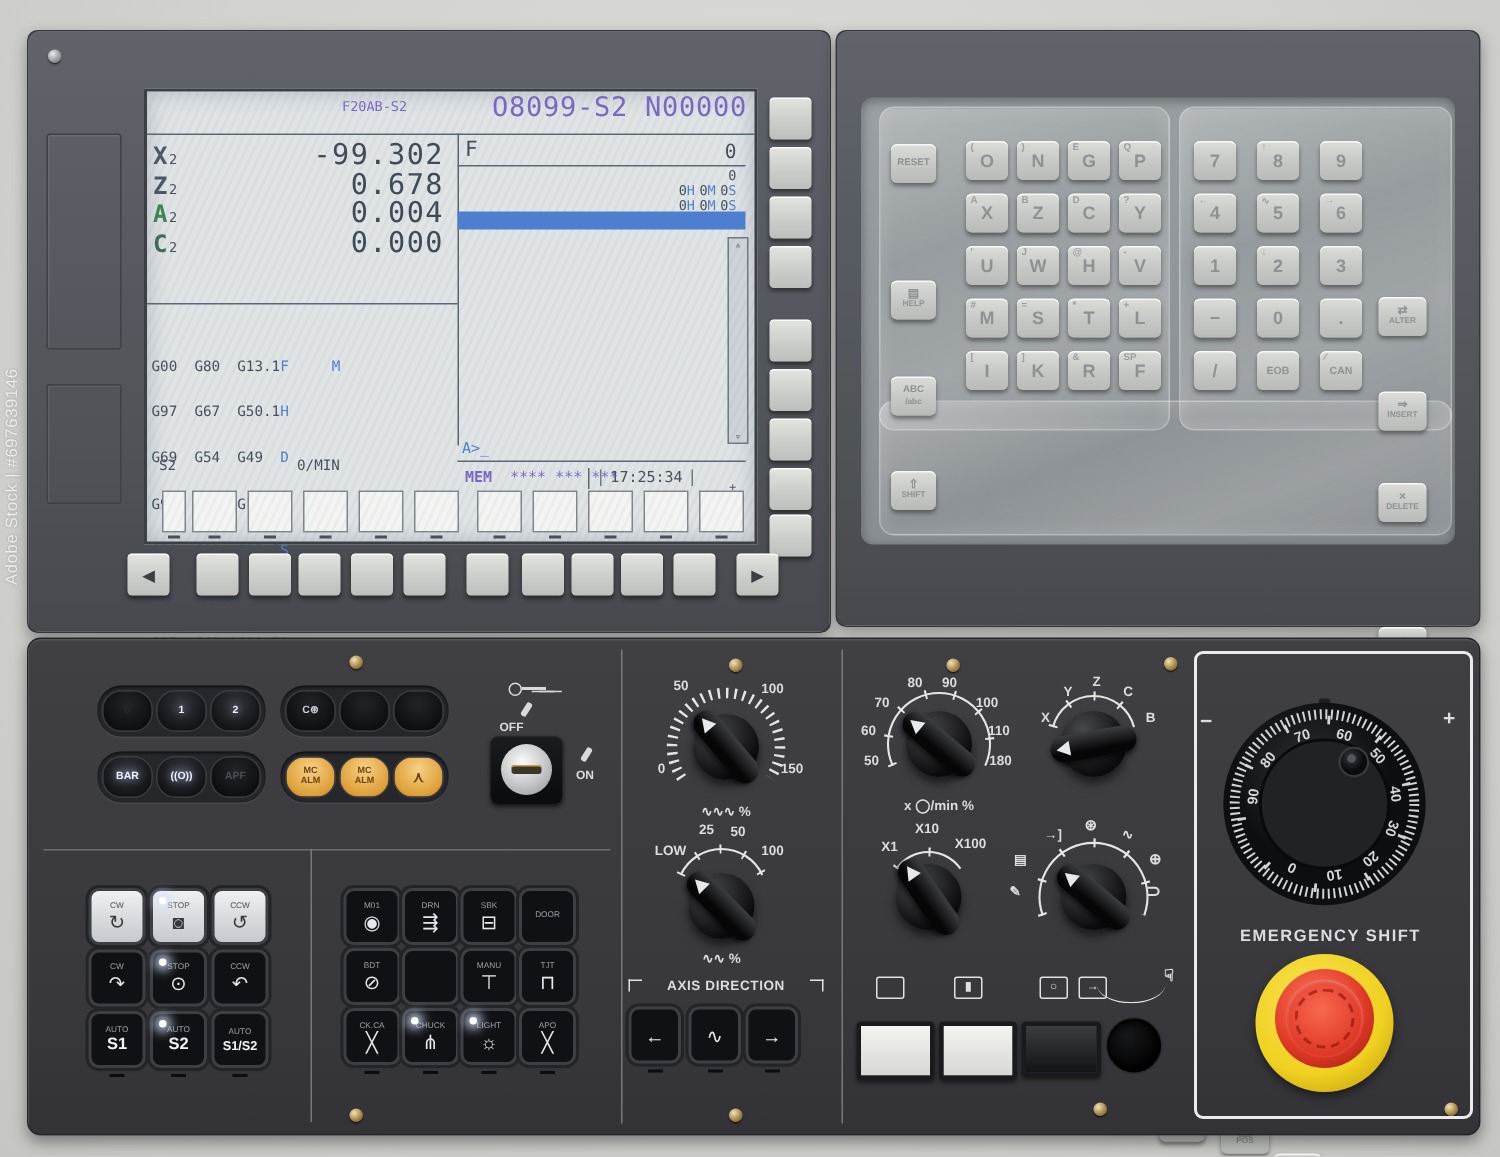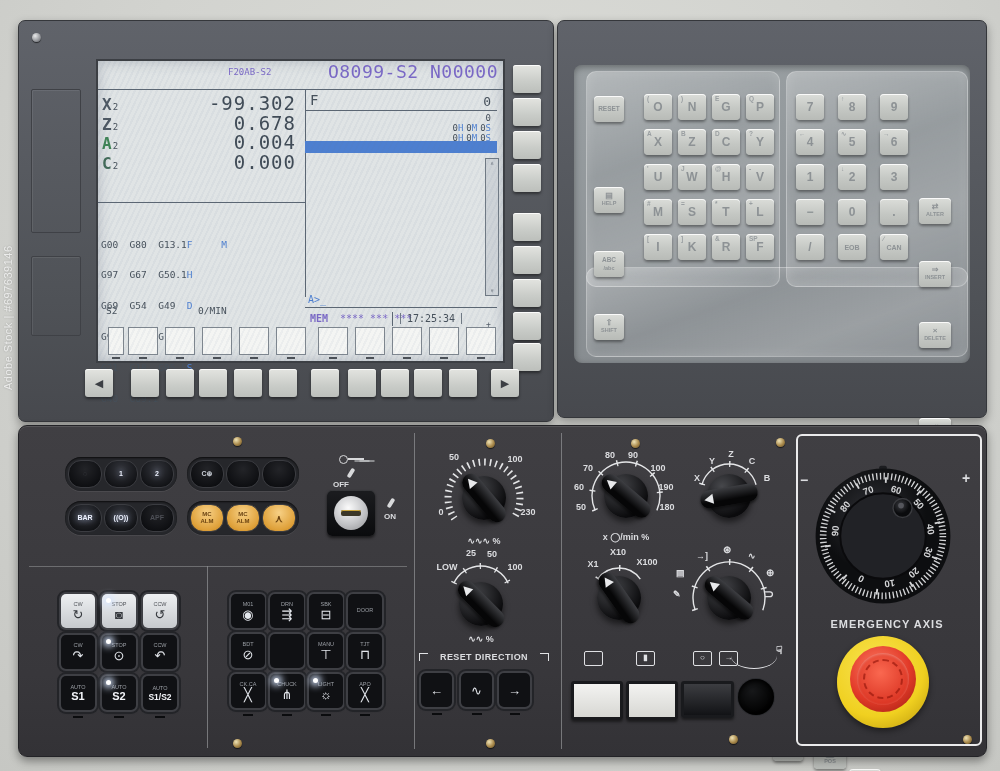--- a/index.html
+++ b/index.html
@@ -624,21 +624,21 @@
         </div>
     </div>
 
     <div class="ab" style="left:402px;top:18px;width:126px;height:106px;">
       <svg class="ab" style="left:0;top:0;" width="126" height="106" viewBox="0 0 126 106">
         <path d="M33.5 74.6 A36 36 0 1 1 92.5 74.6" fill="none" stroke="#e4e5e7" stroke-width="7" stroke-dasharray="1.6 4"></path>
       </svg>
       <span class="dl" style="left:20px;top:63px;">0</span>
       <span class="dl" style="left:33px;top:8px;">50</span>
       <span class="dl" style="left:94px;top:10px;">100</span>
-      <span class="dl" style="left:107px;top:63px;">230</span>
+      <span class="dl" style="left:107px;top:63px;">150</span>
       <div class="knob" style="left:41px;top:32px;">
           <i style="--a:50deg;"></i>
         </div>
       <span class="cap" style="left:30px;top:92px;width:66px;">∿∿∿ %</span>
     </div>
 
     <div class="ab" style="left:402px;top:120px;width:126px;height:110px;">
       <svg class="ab" style="left:0;top:0;" width="126" height="110" viewBox="0 0 126 110">
         <path d="M32.8 37.3 A30 30 0 0 1 87.2 37.3" fill="none" stroke="#e4e5e7" stroke-width="1.4"></path>
         <path d="M32.8 37.3 A30 30 0 0 1 87.2 37.3" fill="none" stroke="#e4e5e7" stroke-width="6" stroke-dasharray="1.3 15"></path>
@@ -648,21 +648,21 @@
       <span class="dl" style="left:71px;top:3px;">50</span>
       <span class="dl" style="left:94px;top:16px;">100</span>
       <div class="knob" style="left:38px;top:36px;">
           <i style="--a:45deg;"></i>
         </div>
       <span class="cap" style="left:34px;top:88px;width:52px;">∿∿ %</span>
     </div>
 
     <div class="ab" style="left:400px;top:226px;width:130px;height:12px;">
       <div class="ab" style="left:0;top:1px;width:8px;height:7px;border-left:1.5px solid #e2e3e5;border-top:1.5px solid #e2e3e5;"></div>
-      <span class="cap" style="left:8px;top:0;width:114px;letter-spacing:.4px;">RESET DIRECTION</span>
+      <span class="cap" style="left:8px;top:0;width:114px;letter-spacing:.4px;">AXIS DIRECTION</span>
       <div class="ab" style="right:0;top:1px;width:8px;height:7px;border-right:1.5px solid #e2e3e5;border-top:1.5px solid #e2e3e5;"></div>
     </div>
     <div class="db" style="position:absolute;left:402px;top:247px;width:31px;">
         <span class="ic">←</span>
       </div>
     <div class="db" style="position:absolute;left:442px;top:247px;width:31px;">
         <span class="ic">∿</span>
       </div>
     <div class="db" style="position:absolute;left:480px;top:247px;width:31px;">
         <span class="ic">→</span>
@@ -672,21 +672,21 @@
       <svg class="ab" style="left:0;top:0;" width="120" height="100" viewBox="0 0 120 100">
         <path d="M24.2 66.4 A34 34 0 1 1 85.8 66.4" fill="none" stroke="#e4e5e7" stroke-width="1.4"></path>
         <path d="M24.2 66.4 A34 34 0 1 1 85.8 66.4" fill="none" stroke="#e4e5e7" stroke-width="6" stroke-dasharray="1.4 18.1"></path>
       </svg>
       <span class="dl" style="left:10px;top:58px;">50</span>
       <span class="dl" style="left:8px;top:38px;">60</span>
       <span class="dl" style="left:17px;top:19px;">70</span>
       <span class="dl" style="left:39px;top:6px;">80</span>
       <span class="dl" style="left:62px;top:6px;">90</span>
       <span class="dl" style="left:87px;top:19px;">100</span>
-      <span class="dl" style="left:95px;top:38px;">190</span>
+      <span class="dl" style="left:95px;top:38px;">110</span>
       <span class="dl" style="left:96px;top:58px;">180</span>
       <div class="knob" style="left:33px;top:30px;">
           <i style="--a:40deg;"></i>
         </div>
       <span class="cap" style="left:8px;top:88px;width:94px;">x ◯/min %</span>
     </div>
 
     <div class="ab" style="left:552px;top:120px;width:120px;height:110px;">
       <svg class="ab" style="left:0;top:0;" width="120" height="110" viewBox="0 0 120 110">
         <path d="M26.7 33.1 A26 26 0 0 1 69.3 33.1" fill="none" stroke="#e4e5e7" stroke-width="1.4"></path>
@@ -775,18 +775,18 @@
             <text x="80" y="33" transform="rotate(16 80 80)">60</text>
             <text x="80" y="33" transform="rotate(-18 80 80)">70</text>
             <text x="80" y="33" transform="rotate(-52 80 80)">80</text>
             <text x="80" y="33" transform="rotate(-84 80 80)">90</text>
           </g>
           <circle cx="80" cy="80" r="45" fill="#212226" stroke="#0a0a0c" stroke-width="2"></circle>
           <circle cx="100.6" cy="50.5" r="10" fill="url(#hg)" stroke="#3a3b3f" stroke-width="1.5"></circle>
           <circle cx="99" cy="48" r="3" fill="#55565c"></circle>
         </svg>
       </div>
-      <span class="ptxt" style="left:0;top:182px;width:178px;text-align:center;font-size:11px;letter-spacing:1px;">EMERGENCY AXIS</span>
+      <span class="ptxt" style="left:0;top:182px;width:178px;text-align:center;font-size:11px;letter-spacing:1px;">EMERGENCY SHIFT</span>
       <div class="estop-y" style="left:39px;top:200px;"></div>
       <div class="estop-r" style="left:52px;top:210px;"></div>
     </div>
   </div>
 </div>
 
 </body></html>

